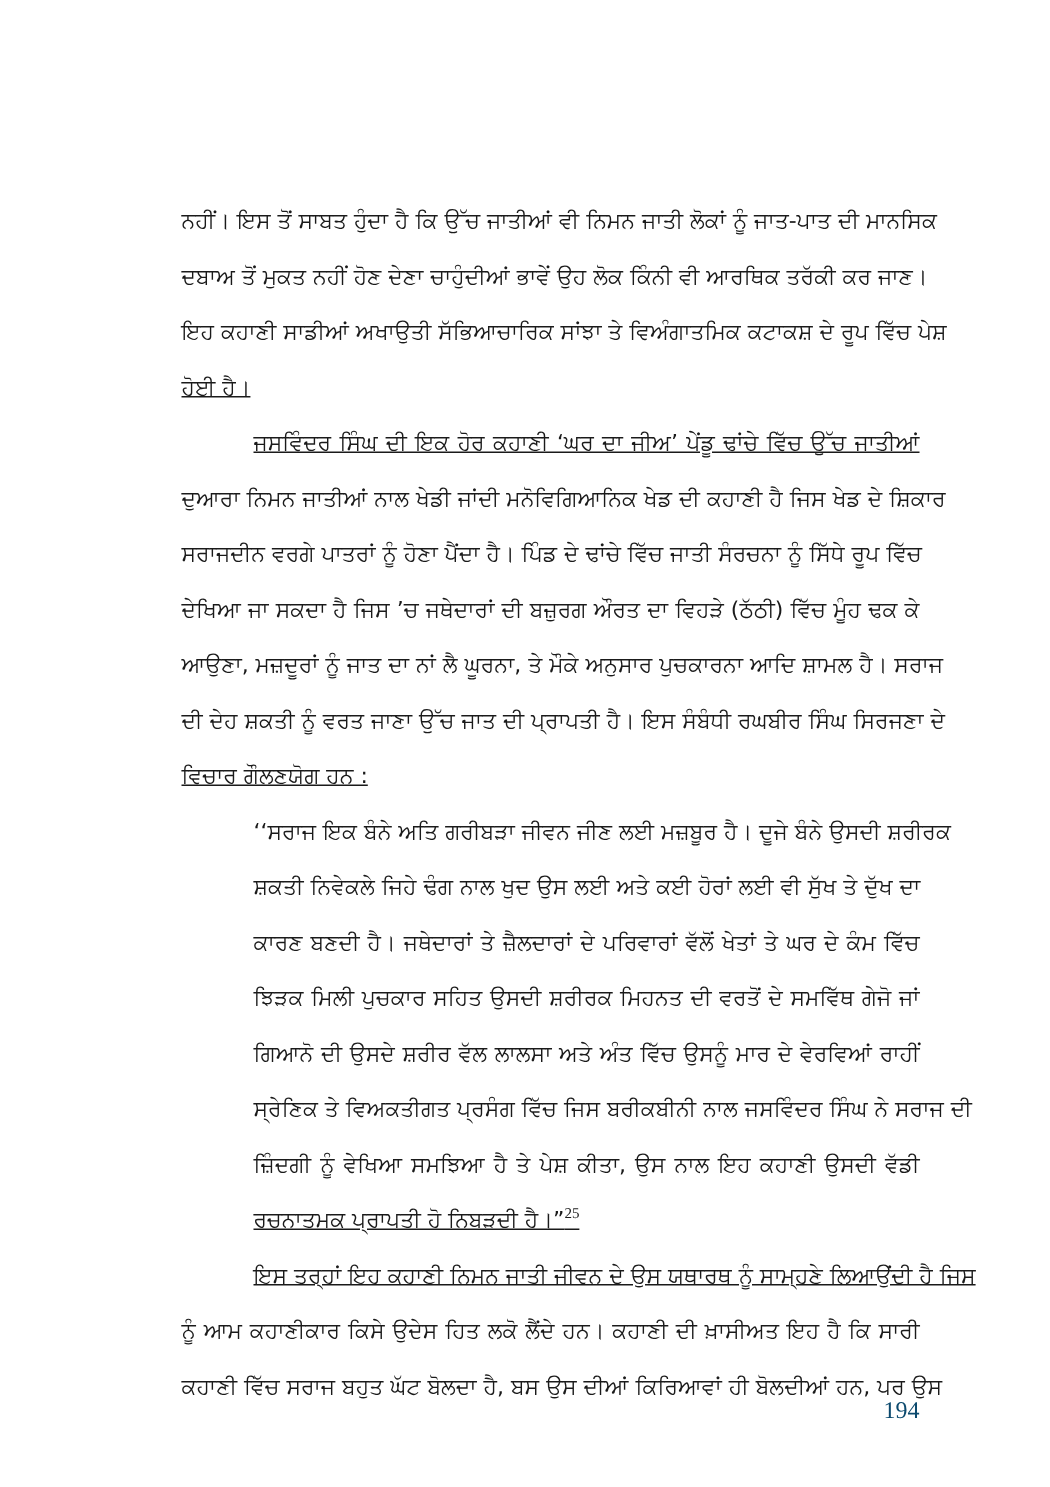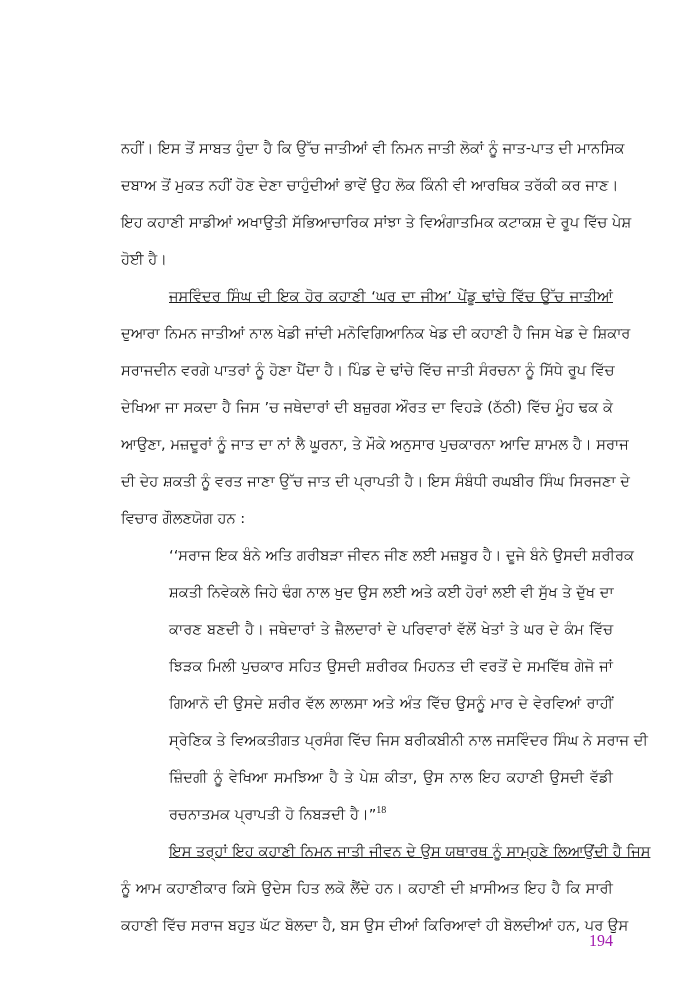--- a/index.html
+++ b/index.html
@@ -31,36 +31,36 @@
       position: absolute;
       left: 0;
       height: 37px;
       line-height: 24px;
       font-size: 14.6px;
       white-space: nowrap;
       text-align: justify;
       text-align-last: justify;
       width: 492px;
     }
-    .line.last { text-align-last: left; }
+    .line.last { text-align-last: left; text-decoration: underline; }
     .line.indent { left: 48px; width: 444px; text-decoration: underline; }
     .line.quote { left: 48px; width: 444px; }
     sup.fn {
       font-family: "Liberation Serif", serif;
       font-size: 10px;
       vertical-align: super;
       line-height: 0;
     }
     .page-number {
       position: absolute;
       left: 572px;
       top: 932px;
       font-family: "Liberation Serif", serif;
       font-size: 16px;
-      color: #a21caf;
+      color: #0c4a6e;
     }
   </style>
 </head>
 <body>
 
 <div class="page">
   <div class="body-text">
 
     <div class="line" style="top:0px">ਨਹੀਂ। ਇਸ ਤੋਂ ਸਾਬਤ ਹੁੰਦਾ ਹੈ ਕਿ ਉੱਚ ਜਾਤੀਆਂ ਵੀ ਨਿਮਨ ਜਾਤੀ ਲੋਕਾਂ ਨੂੰ ਜਾਤ-ਪਾਤ ਦੀ ਮਾਨਸਿਕ</div>
     <div class="line" style="top:37px">ਦਬਾਅ ਤੋਂ ਮੁਕਤ ਨਹੀਂ ਹੋਣ ਦੇਣਾ ਚਾਹੁੰਦੀਆਂ ਭਾਵੇਂ ਉਹ ਲੋਕ ਕਿੰਨੀ ਵੀ ਆਰਥਿਕ ਤਰੱਕੀ ਕਰ ਜਾਣ।</div>
@@ -75,21 +75,21 @@
     <div class="line" style="top:333px">ਦੀ ਦੇਹ ਸ਼ਕਤੀ ਨੂੰ ਵਰਤ ਜਾਣਾ ਉੱਚ ਜਾਤ ਦੀ ਪ੍ਰਾਪਤੀ ਹੈ। ਇਸ ਸੰਬੰਧੀ ਰਘਬੀਰ ਸਿੰਘ ਸਿਰਜਣਾ ਦੇ</div>
     <div class="line last" style="top:370px">ਵਿਚਾਰ ਗੌਲਣਯੋਗ ਹਨ :</div>
 
     <div class="line quote" style="top:407px">‘‘ਸਰਾਜ ਇਕ ਬੰਨੇ ਅਤਿ ਗਰੀਬੜਾ ਜੀਵਨ ਜੀਣ ਲਈ ਮਜ਼ਬੂਰ ਹੈ। ਦੂਜੇ ਬੰਨੇ ਉਸਦੀ ਸ਼ਰੀਰਕ</div>
     <div class="line quote" style="top:444px">ਸ਼ਕਤੀ ਨਿਵੇਕਲੇ ਜਿਹੇ ਢੰਗ ਨਾਲ ਖੁਦ ਉਸ ਲਈ ਅਤੇ ਕਈ ਹੋਰਾਂ ਲਈ ਵੀ ਸੁੱਖ ਤੇ ਦੁੱਖ ਦਾ</div>
     <div class="line quote" style="top:481px">ਕਾਰਣ ਬਣਦੀ ਹੈ। ਜਥੇਦਾਰਾਂ ਤੇ ਜ਼ੈਲਦਾਰਾਂ ਦੇ ਪਰਿਵਾਰਾਂ ਵੱਲੋਂ ਖੇਤਾਂ ਤੇ ਘਰ ਦੇ ਕੰਮ ਵਿੱਚ</div>
     <div class="line quote" style="top:518px">ਝਿੜਕ ਮਿਲੀ ਪੁਚਕਾਰ ਸਹਿਤ ਉਸਦੀ ਸ਼ਰੀਰਕ ਮਿਹਨਤ ਦੀ ਵਰਤੋਂ ਦੇ ਸਮਵਿੱਥ ਗੇਜੋ ਜਾਂ</div>
     <div class="line quote" style="top:555px">ਗਿਆਨੋ ਦੀ ਉਸਦੇ ਸ਼ਰੀਰ ਵੱਲ ਲਾਲਸਾ ਅਤੇ ਅੰਤ ਵਿੱਚ ਉਸਨੂੰ ਮਾਰ ਦੇ ਵੇਰਵਿਆਂ ਰਾਹੀਂ</div>
     <div class="line quote" style="top:592px">ਸ੍ਰੇਣਿਕ ਤੇ ਵਿਅਕਤੀਗਤ ਪ੍ਰਸੰਗ ਵਿੱਚ ਜਿਸ ਬਰੀਕਬੀਨੀ ਨਾਲ ਜਸਵਿੰਦਰ ਸਿੰਘ ਨੇ ਸਰਾਜ ਦੀ</div>
     <div class="line quote" style="top:629px">ਜ਼ਿੰਦਗੀ ਨੂੰ ਵੇਖਿਆ ਸਮਝਿਆ ਹੈ ਤੇ ਪੇਸ਼ ਕੀਤਾ, ਉਸ ਨਾਲ ਇਹ ਕਹਾਣੀ ਉਸਦੀ ਵੱਡੀ</div>
-    <div class="line quote last" style="top:666px"><span>ਰਚਨਾਤਮਕ ਪ੍ਰਾਪਤੀ ਹੋ ਨਿਬੜਦੀ ਹੈ।”</span><sup class="fn">18</sup></div>
+    <div class="line quote last" style="top:666px"><span>ਰਚਨਾਤਮਕ ਪ੍ਰਾਪਤੀ ਹੋ ਨਿਬੜਦੀ ਹੈ।”</span><sup class="fn">25</sup></div>
 
     <div class="line indent" style="top:703px">ਇਸ ਤਰ੍ਹਾਂ ਇਹ ਕਹਾਣੀ ਨਿਮਨ ਜਾਤੀ ਜੀਵਨ ਦੇ ਉਸ ਯਥਾਰਥ ਨੂੰ ਸਾਮ੍ਹਣੇ ਲਿਆਉਂਦੀ ਹੈ ਜਿਸ</div>
     <div class="line" style="top:740px">ਨੂੰ ਆਮ ਕਹਾਣੀਕਾਰ ਕਿਸੇ ਉਦੇਸ ਹਿਤ ਲਕੋ ਲੈਂਦੇ ਹਨ। ਕਹਾਣੀ ਦੀ ਖ਼ਾਸੀਅਤ ਇਹ ਹੈ ਕਿ ਸਾਰੀ</div>
     <div class="line" style="top:777px">ਕਹਾਣੀ ਵਿੱਚ ਸਰਾਜ ਬਹੁਤ ਘੱਟ ਬੋਲਦਾ ਹੈ, ਬਸ ਉਸ ਦੀਆਂ ਕਿਰਿਆਵਾਂ ਹੀ ਬੋਲਦੀਆਂ ਹਨ, ਪਰ ਉਸ</div>
   </div>
 
   <div class="page-number">194</div>
 </div>
 
 </body></html>

